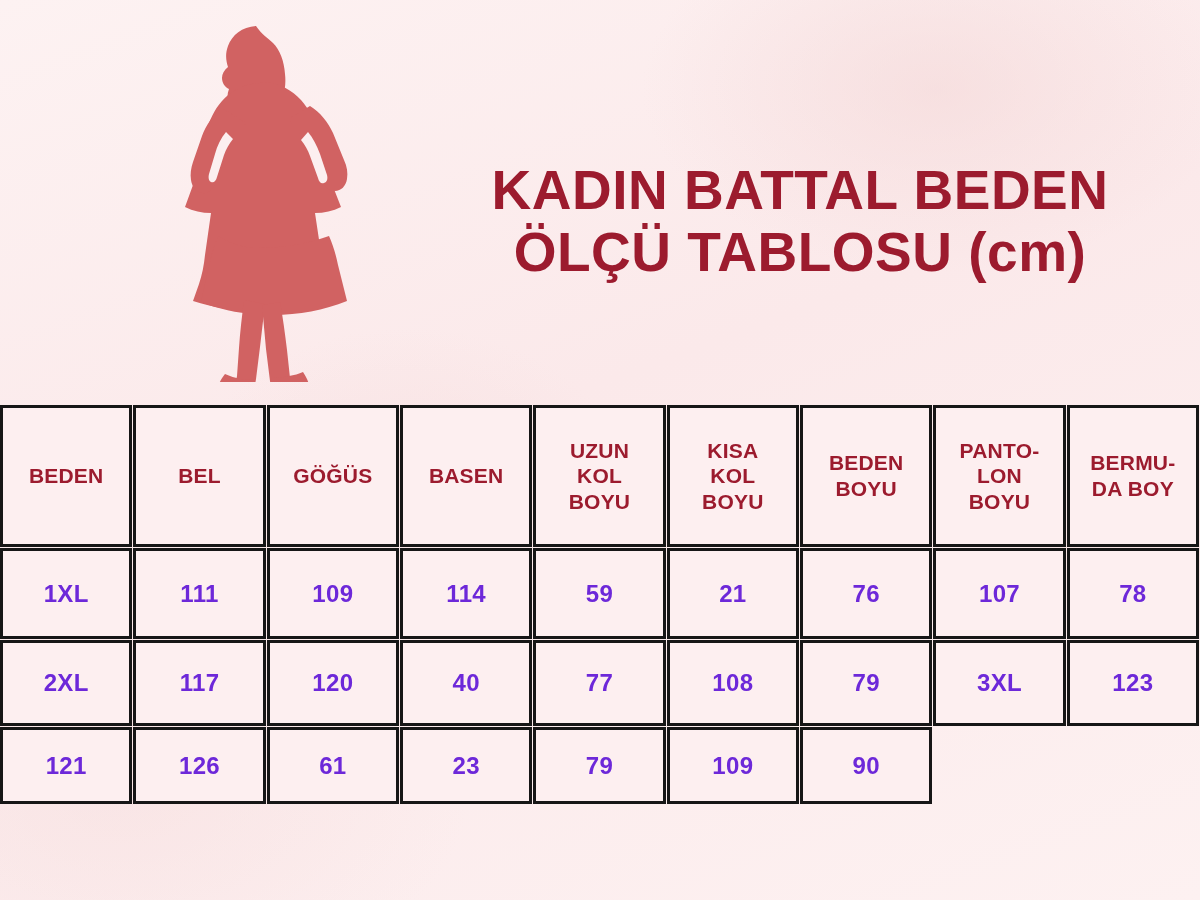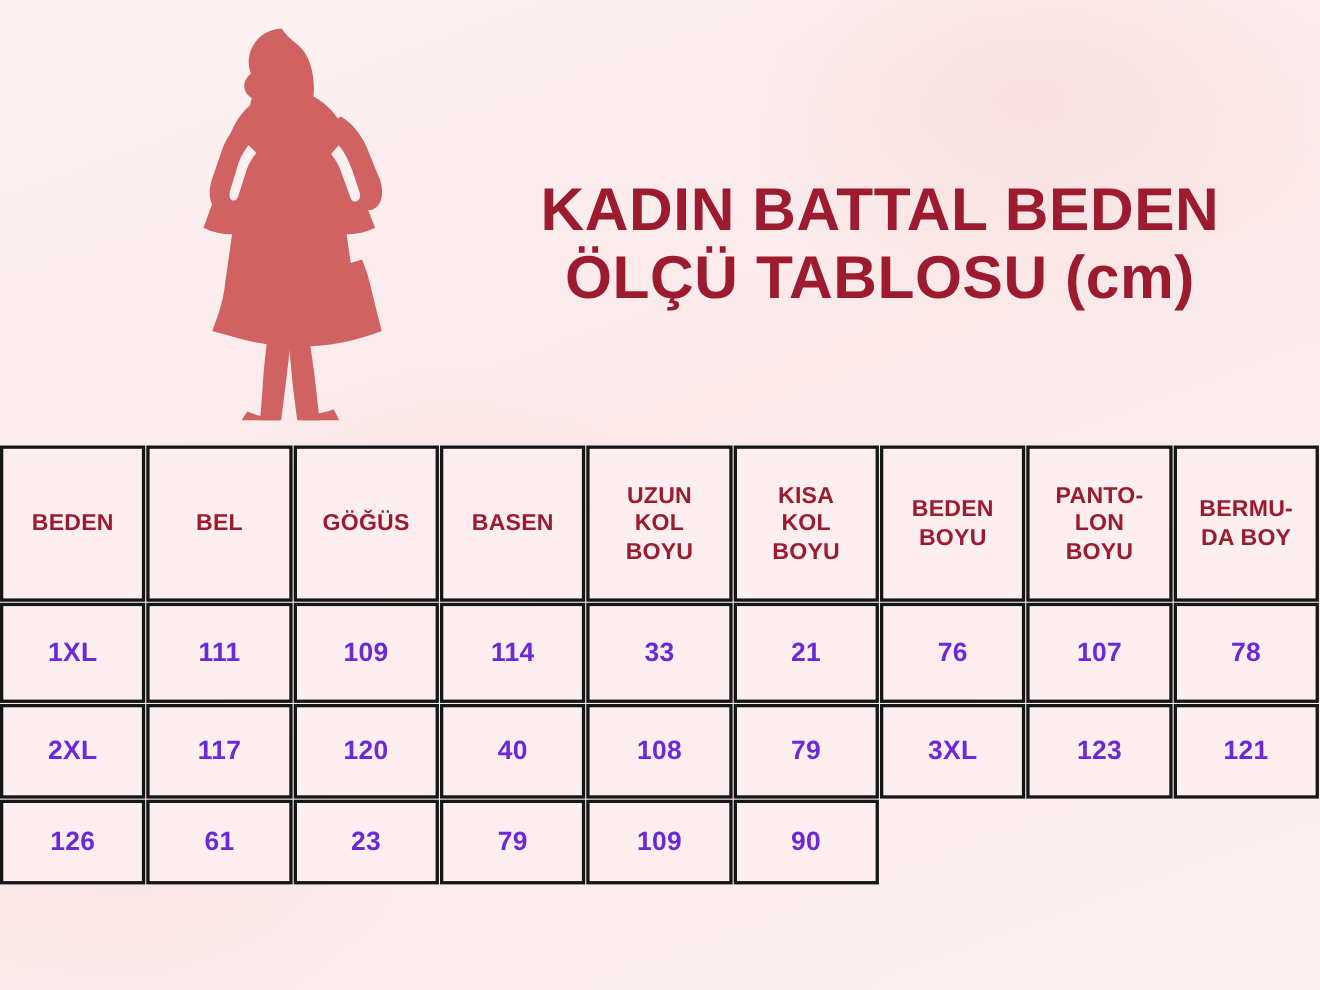--- a/index.html
+++ b/index.html
@@ -214,29 +214,30 @@
     <div class="cell head">
       <div class="head-inner">
         <span>BERMU-</span>
         <span>DA BOY</span>
       </div>
     </div>
     <div class="cell data">1XL</div>
     <div class="cell data">111</div>
     <div class="cell data">109</div>
     <div class="cell data">114</div>
-    <div class="cell data">33</div>
+    <div class="cell data">59</div>
     <div class="cell data">21</div>
     <div class="cell data">76</div>
     <div class="cell data">107</div>
     <div class="cell data">78</div>
     <div class="cell data">2XL</div>
     <div class="cell data">117</div>
     <div class="cell data">120</div>
     <div class="cell data">40</div>
+    <div class="cell data">77</div>
     <div class="cell data">108</div>
     <div class="cell data">79</div>
     <div class="cell data">3XL</div>
     <div class="cell data">123</div>
     <div class="cell data">121</div>
     <div class="cell data">126</div>
     <div class="cell data">61</div>
     <div class="cell data">23</div>
     <div class="cell data">79</div>
     <div class="cell data">109</div>

